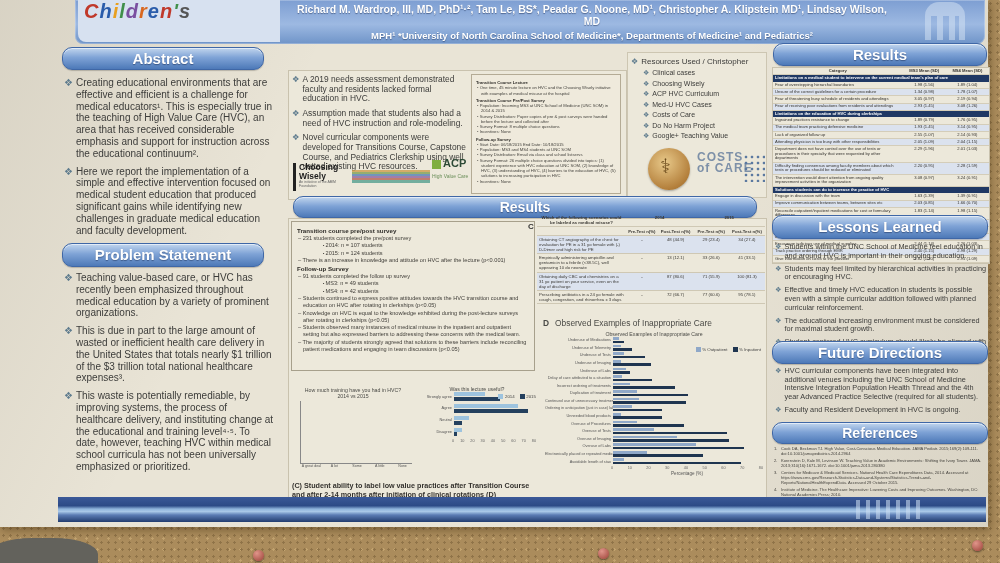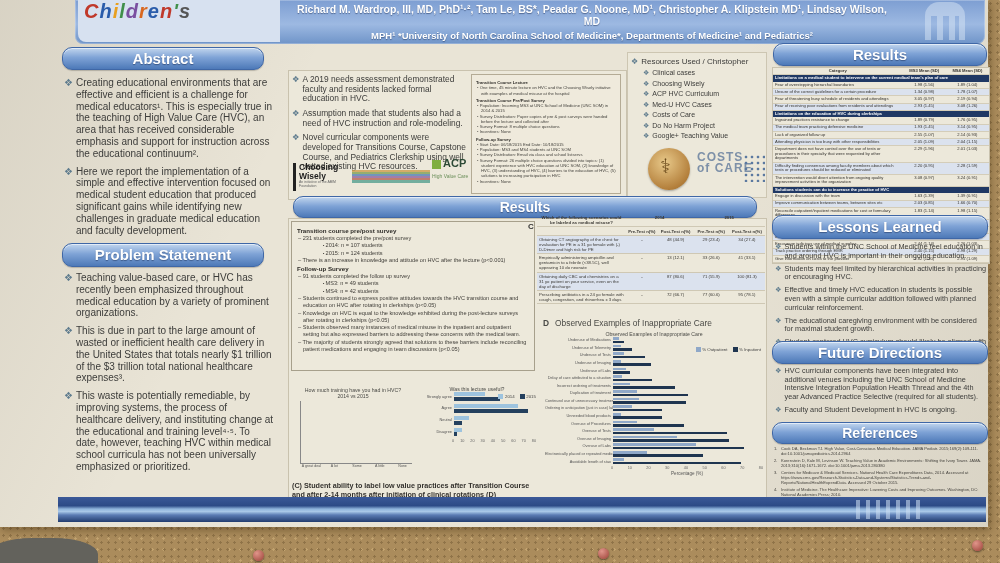--- a/index.html
+++ b/index.html
@@ -676,37 +676,37 @@
       <div class="li">
         <div class="diamond" style="color: rgb(95, 124, 142); margin-right: 3px;">❖</div>
         <div class="tx">Students may feel limited by hierarchical activities in practicing or encouraging HVC.</div>
       </div>
       <div class="li">
         <div class="diamond" style="color: rgb(95, 124, 142); margin-right: 3px;">❖</div>
         <div class="tx">Effective and timely HVC education in students is possible even with a simple curricular addition followed with planned curricular reinforcement.</div>
       </div>
       <div class="li">
         <div class="diamond" style="color: rgb(95, 124, 142); margin-right: 3px;">❖</div>
-        <div class="tx">The educational caregiving environment with be considered for maximal student growth.</div>
+        <div class="tx">The educational increasing environment must be considered for maximal student growth.</div>
       </div>
       <div class="li">
         <div class="diamond" style="color: rgb(95, 124, 142); margin-right: 3px;">❖</div>
         <div class="tx">Student-centered HVC curriculum should likely be aligned with resident and faculty education in this area.</div>
       </div>
     </div>
 
   <div class="pill" style="left:772px;top:341px;width:214px;height:21px;font-size:15px;line-height:21px;">Future Directions</div>
   <div id="future-list">
       <div class="li">
         <div class="diamond" style="color: rgb(95, 124, 142); margin-right: 3px;">❖</div>
         <div class="tx">HVC curricular components have been integrated into additional venues including the UNC School of Medicine Intensive Integration Population Health Thread and the 4th year Advanced Practice Selective (required for all students).</div>
       </div>
       <div class="li">
         <div class="diamond" style="color: rgb(95, 124, 142); margin-right: 3px;">❖</div>
-        <div class="tx">Faculty and Student Development in HVC is ongoing.</div>
+        <div class="tx">Faculty and Resident Development in HVC is ongoing.</div>
       </div>
     </div>
 
   <div class="pill" style="left:772px;top:422px;width:214px;height:20px;font-size:14px;line-height:20px;">References</div>
   <div id="refs">
       <div class="ref">
         <div class="rn">1.</div>
         <div class="rt" style="flex: 1 1 0%;">Cook DA, Beckman TJ. High Value, Cost-Conscious Medical Education. JAMA Pediatr. 2015;169(2):109-111. doi:10.1001/jamapediatrics.2014.2964</div>
       </div>
       <div class="ref">

